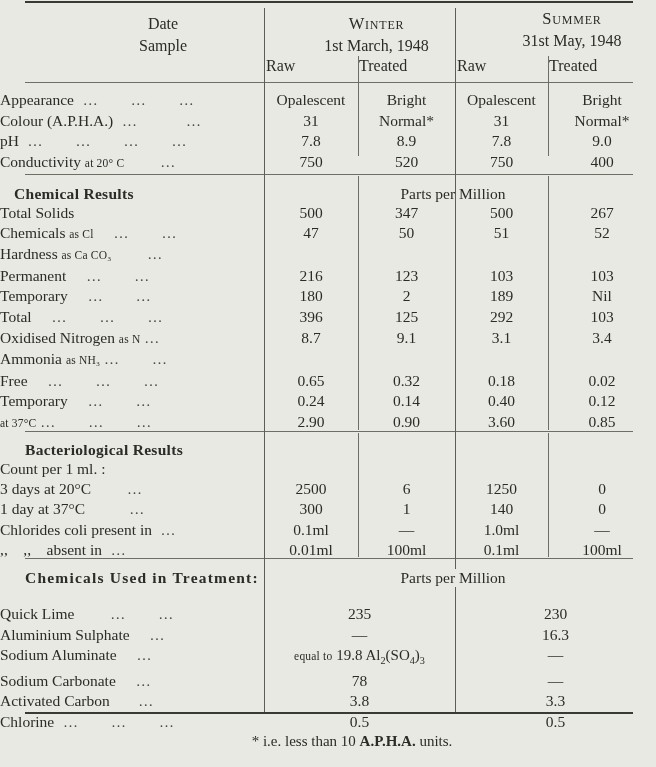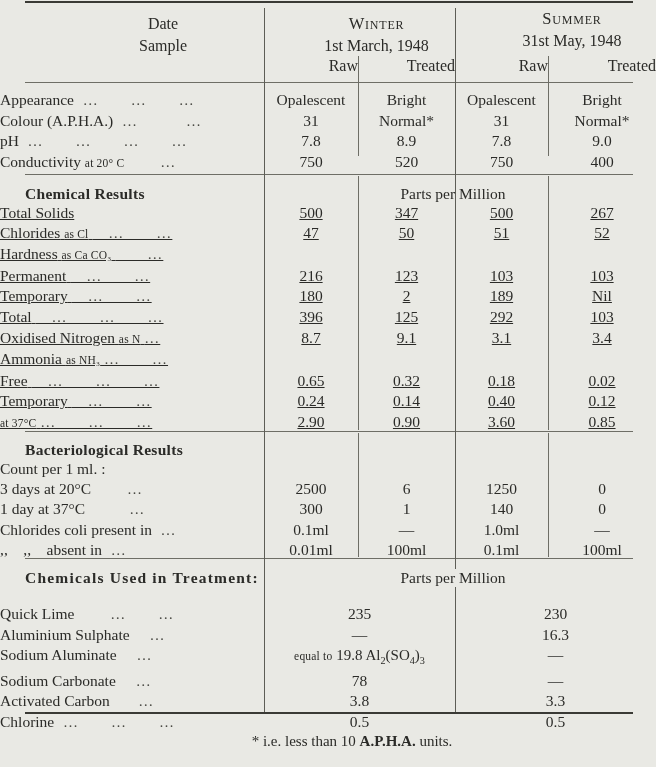--- a/index.html
+++ b/index.html
@@ -93,21 +93,21 @@
     font-size: 16px;
     line-height: 22px;
   }
   .sc {
     font-variant: small-caps;
     letter-spacing: 0.8px;
     font-size: 16.5px;
   }
   .subhdr {
     position: absolute;
-    text-align: right;
+    text-align: left;
     font-size: 16px;
   }
 
   .footnote {
     position: absolute;
     width: 656px;
     text-align: center;
     font-size: 15px;
   }
   .bold { font-weight: bold; }
@@ -199,44 +199,44 @@
           <span class="dots">  …</span>
         </td>
         <td class="val">750</td>
         <td class="val">520</td>
         <td class="val">750</td>
         <td class="val">400</td>
       </tr>
     </tbody>
   </table>
 
-  <div class="sect" style="position:absolute; left:25px; top:185px;">Chemical Results</div>
+  <div class="sect" style="position:absolute; left:14px; top:185px;">Chemical Results</div>
   <div style="position:absolute; left:358px; top:185px; width:190px; text-align:center; font-size:15.5px;">Parts per Million</div>
 
-  <table class="tbl" style="top:203px;text-decoration:underline;">
+  <table class="tbl" style="top:203px;">
     <colgroup>
         <col class="c-lbl">
         <col class="c-wr">
         <col class="c-wt">
         <col class="c-sr">
         <col class="c-st">
       </colgroup>
     <tbody>
       <tr>
         <td class="lbl i1">
           <span>Total Solids</span>
         </td>
         <td class="val">500</td>
         <td class="val">347</td>
         <td class="val">500</td>
         <td class="val">267</td>
       </tr>
       <tr>
         <td class="lbl i1">
-          <span>Chlorides</span>
+          <span>Chemicals</span>
           <span class="sub">as Cl</span>
           <span class="dots"> …  …</span>
         </td>
         <td class="val">47</td>
         <td class="val">50</td>
         <td class="val">51</td>
         <td class="val">52</td>
       </tr>
       <tr>
         <td class="lbl i1">

